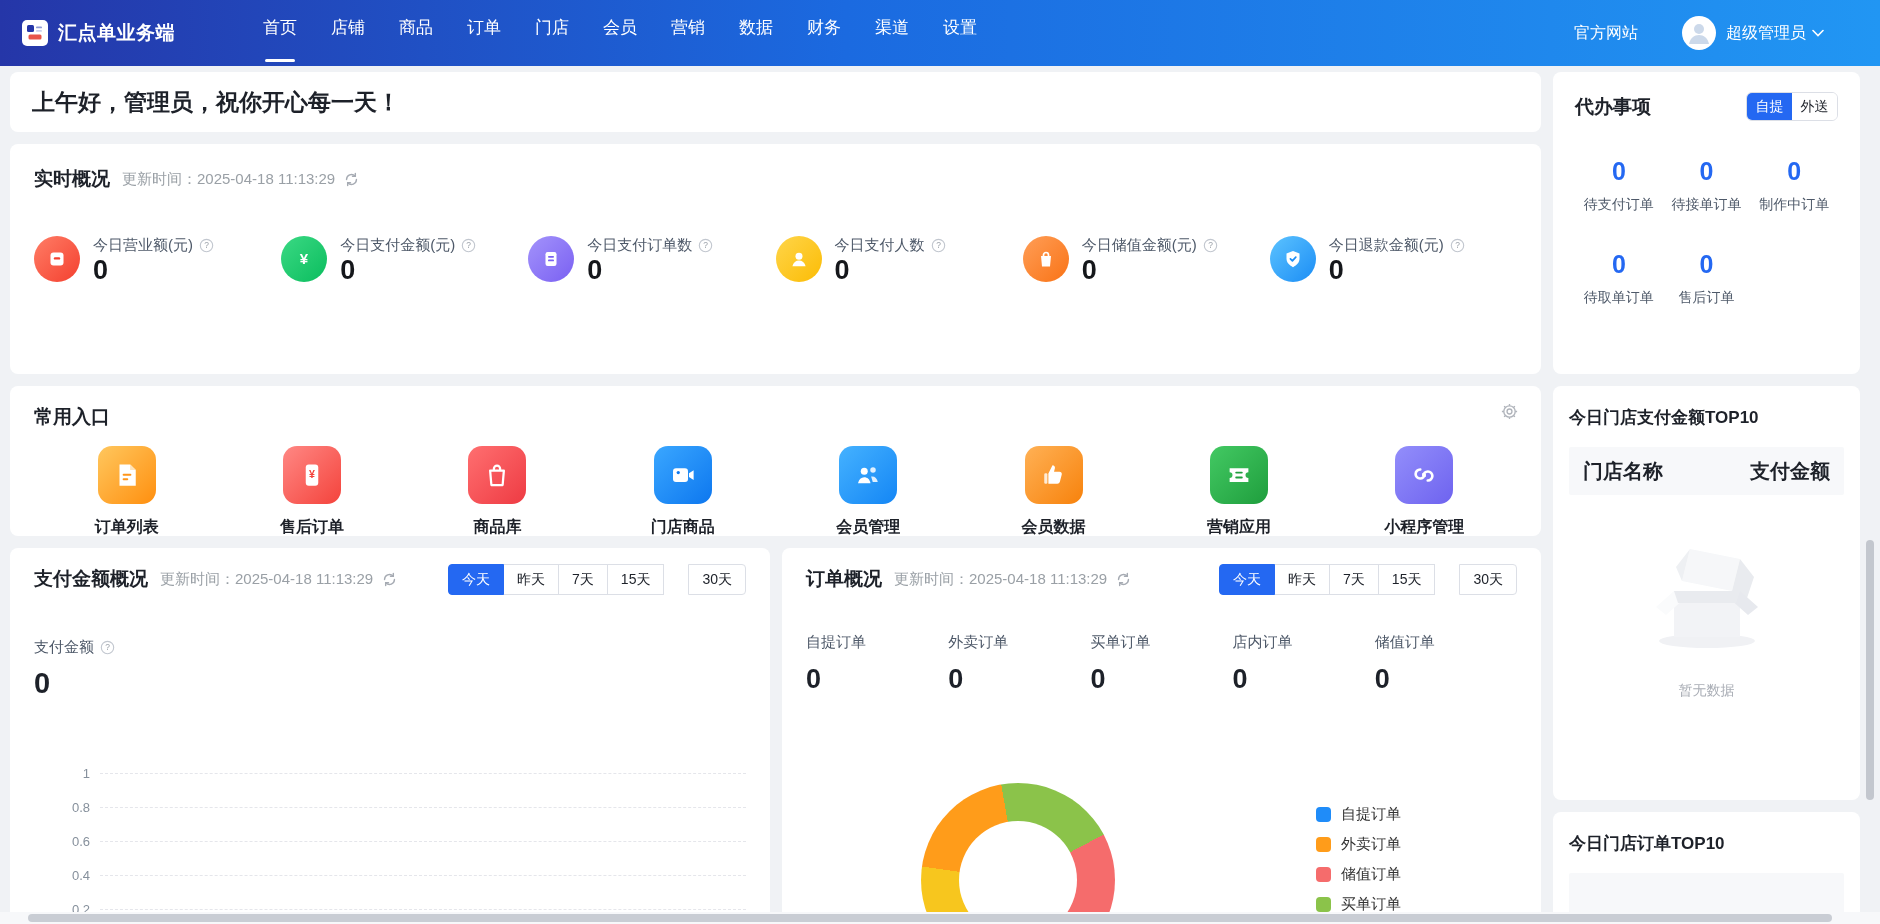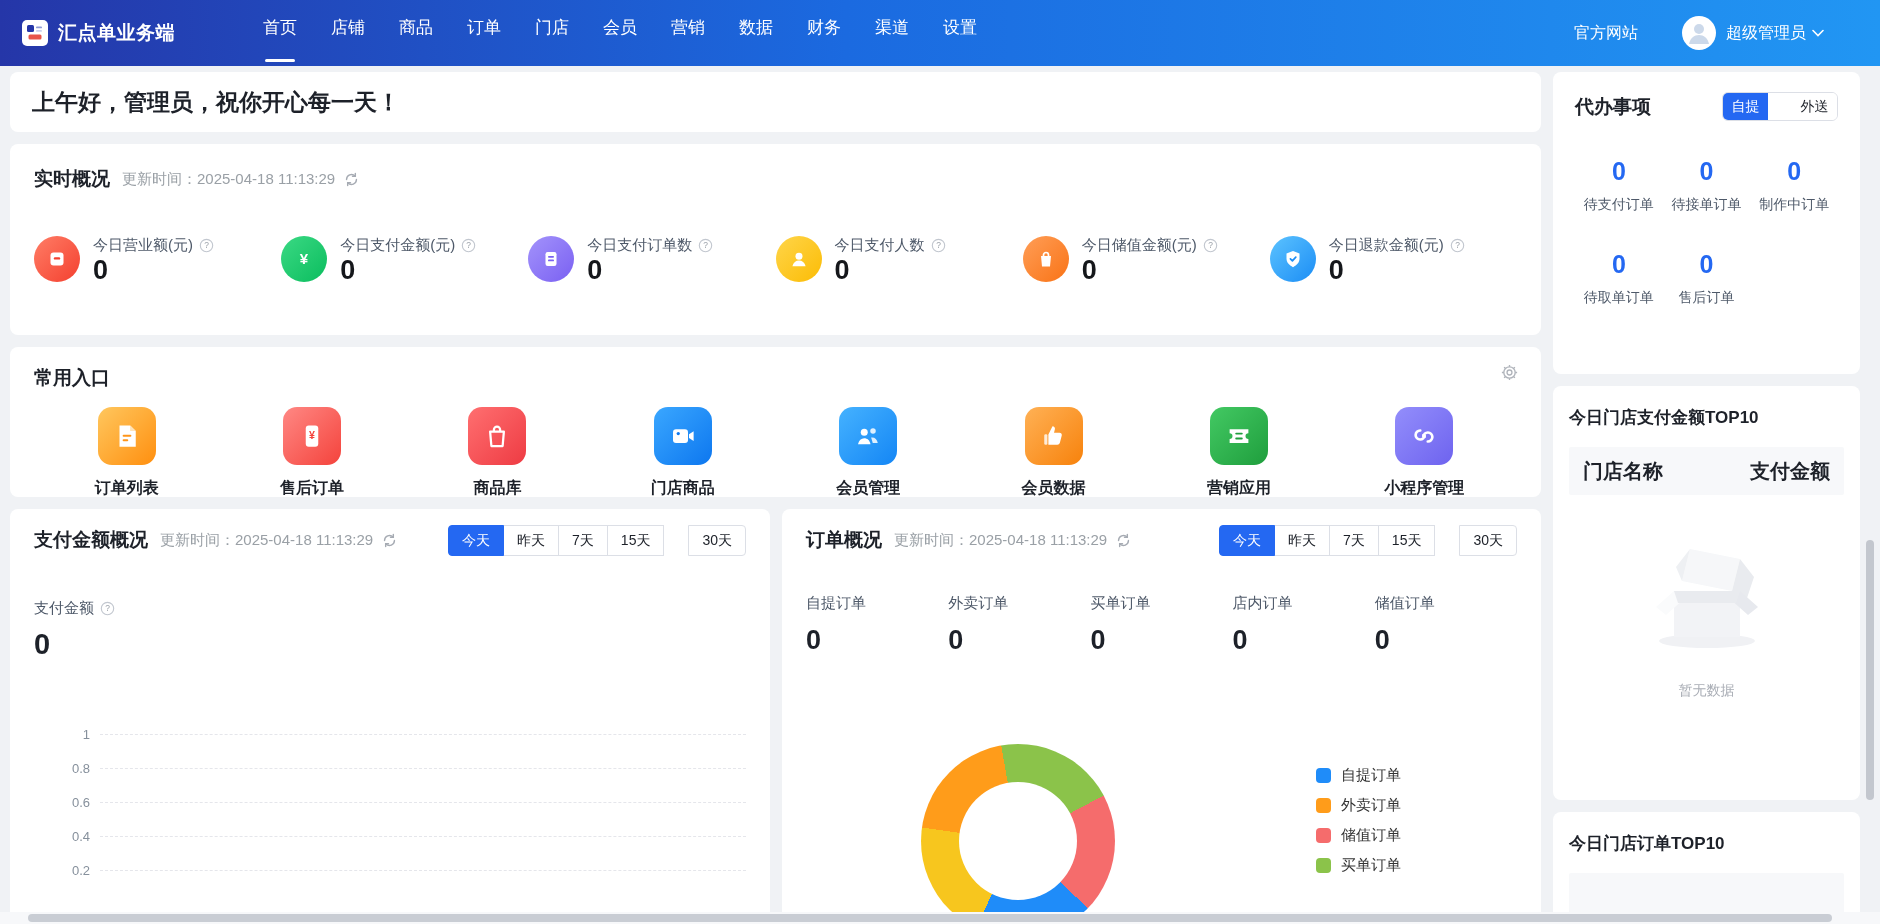--- a/index.html
+++ b/index.html
@@ -17,21 +17,21 @@
   .avatar{width:34px;height:34px;border-radius:50%;background:#fff;margin-left:44px;display:flex;align-items:center;justify-content:center;overflow:hidden;}
   .username{font-size:16px;margin-left:10px;cursor:pointer;}
   .chev{margin-left:6px;display:flex;}
 
   .card{background:#fff;border-radius:8px;box-sizing:border-box;}
   .main{position:absolute;left:10px;top:72px;width:1531px;}
   .sidebar{position:absolute;left:1553px;top:72px;width:307px;}
 
   .greeting{height:60px;display:flex;align-items:center;padding-left:22px;font-size:23px;font-weight:bold;}
 
-  .realtime{margin-top:12px;height:191px;padding:22px 24px;}
+  .realtime{margin-top:12px;height:230px;padding:22px 24px;}
   .card-head{display:flex;align-items:center;position:relative;}
   .sec-title{font-size:19px;font-weight:bold;}
   .update{margin-left:12px;color:#9aa0a6;font-size:15px;text-align:center;}
   .refresh{margin-left:8px;display:flex;cursor:pointer;}
   .stats{display:grid;grid-template-columns:repeat(6,1fr);margin-top:44px;}
   .stat{display:flex;}
   .stat-ico{width:46px;height:46px;border-radius:50%;flex:none;display:flex;align-items:center;justify-content:center;}
   .stat-col{margin-left:13px;}
   .stat-label{font-size:15px;color:#4e5969;display:flex;align-items:center;gap:6px;white-space:nowrap;}
   .stat-value{font-size:27px;font-weight:bold;color:#15171b;margin-top:5px;}
@@ -67,21 +67,21 @@
   .ostat-value{font-size:27px;font-weight:bold;margin-top:12px;}
   .donut{position:absolute;left:139px;top:235px;width:194px;height:194px;border-radius:50%;
     background:conic-gradient(from -10deg,#8bc34a 0 72deg,#f56c6c 72deg 144deg,#1f8cf9 144deg 216deg,#f7c61e 216deg 288deg,#ff9c1a 288deg 360deg);}
   .donut::after{content:'';position:absolute;inset:38px;background:#fff;border-radius:50%;}
   .legend{position:absolute;left:534px;top:251px;}
   .legend-item{display:flex;align-items:center;height:30px;cursor:pointer;}
   .swatch{width:15px;height:15px;border-radius:4px;flex:none;}
   .legend-label{margin-left:10px;font-size:15px;color:#333;}
 
   .todo{height:302px;padding:20px 22px;}
-  .toggle{margin-left:auto;display:flex;border:1px solid #dcdfe6;border-radius:6px;overflow:hidden;gap:24px;}
+  .toggle{margin-left:auto;display:flex;border:1px solid #dcdfe6;border-radius:6px;overflow:hidden;}
   .toggle-btn{width:45px;height:27px;line-height:27px;text-align:center;font-size:14px;background:#fff;color:#1d2129;cursor:pointer;}
   .toggle-btn.active{background:#2468f2;color:#fff;}
   .todo-grid{display:grid;grid-template-columns:repeat(3,1fr);margin-top:36px;row-gap:36px;text-align:center;}
   .todo-value{font-size:25px;font-weight:bold;color:#2468f2;}
   .todo-label{font-size:14px;color:#4e5969;margin-top:10px;white-space:nowrap;}
 
   .top10{margin-top:12px;padding:20px 16px;}
   .top10-pay{height:414px;}
   .top10-order{height:200px;}
   .top10-title{font-size:17px;font-weight:bold;}

